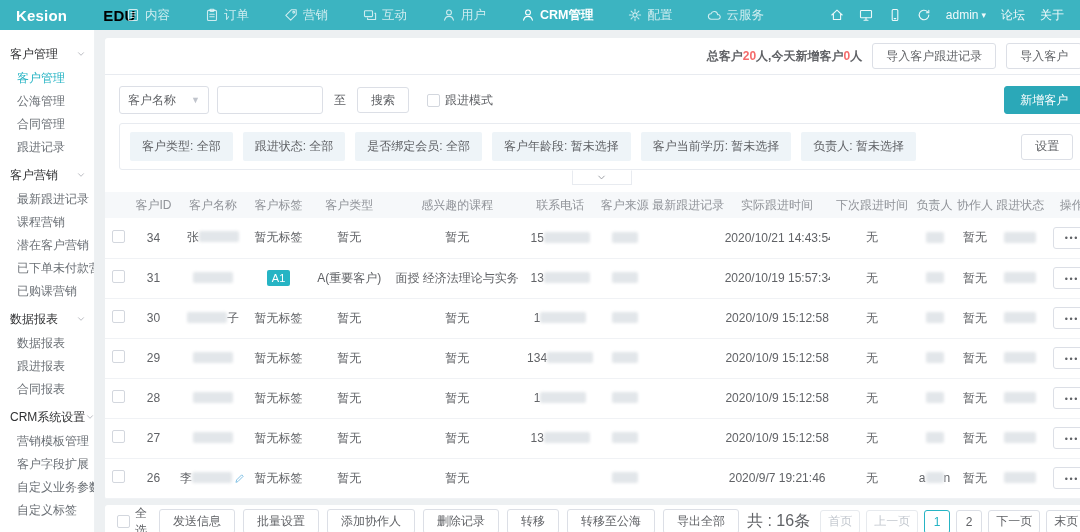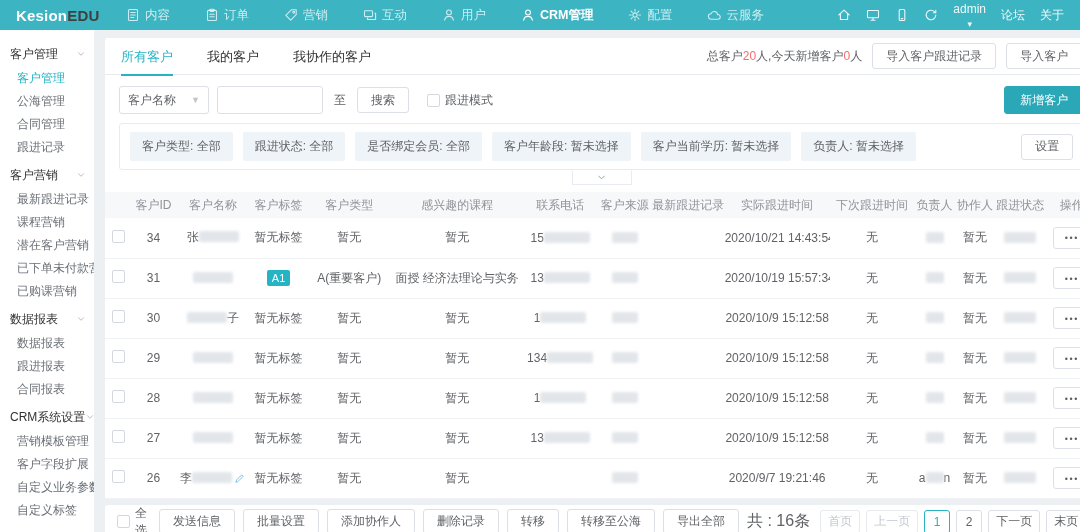--- a/index.html
+++ b/index.html
@@ -3,30 +3,30 @@
 <meta charset="utf-8">
 <style>
   * { margin:0; padding:0; box-sizing:border-box; }
   html,body { width:1080px; height:532px; overflow:hidden; }
   body { font-family:"Liberation Sans","DejaVu Sans",sans-serif; background:#edf0f2; position:relative; }
   svg { display:block; }
 
   
   .navbar { height:30px; background:#3cb4c1; display:flex; align-items:center; padding:0 16px; color:#fff; }
   .logo { font-size:15px; font-weight:bold; width:96px; flex-shrink:0; letter-spacing:.2px; }
-  .logo .edu { color:#404040; }
+  .logo .edu { color:#000000;margin-left:36px; }
   .nav-items { display:flex; gap:35px; margin-left:14px; }
   .nav-item { display:flex; align-items:center; gap:5px; font-size:12.5px; color:rgba(255,255,255,.75); cursor:pointer; white-space:nowrap; }
   .nav-item svg { stroke:rgba(255,255,255,.75); }
   .nav-item.active { color:#fff; font-weight:bold; }
   .nav-item.active svg { stroke:#fff; }
   .nav-right { margin-left:auto; display:flex; align-items:center; gap:15px; font-size:12px; color:rgba(255,255,255,.92); }
   .nav-icon-btn { cursor:pointer; display:flex; }
   .nav-icon-btn svg { stroke:rgba(255,255,255,.9); }
-  .nav-user { cursor:pointer; display:flex; align-items:center; gap:3px;flex-direction:column; }
+  .nav-user { cursor:pointer; display:flex; align-items:center; gap:3px; }
   .nav-user .caret { font-size:9px; }
   .nav-link { cursor:pointer; }
 
   
   .app { display:flex; height:502px; }
   .sidebar { width:95px; background:#fff; flex-shrink:0; padding-top:8px; border-right:1px solid #eef1f3; overflow:hidden; }
   .sb-group { display:flex; align-items:center; justify-content:space-between; height:26px; padding:0 8px 0 10px; font-size:12px; color:#303133; cursor:pointer; margin-top:3px; white-space:nowrap; }
   .sb-group svg { stroke:#a8abb2; flex-shrink:0; }
   .sb-item { height:23px; line-height:23px; padding-left:17px; font-size:12px; color:#6b7076; cursor:pointer; white-space:nowrap; }
   .sb-item.active { color:#26b4c4; }
@@ -34,21 +34,21 @@
   .main { flex:1; padding:8px 18px 0 10px; position:relative; }
   .panel { background:#fff; border-radius:3px; }
 
   
   .tabs-row { display:flex; align-items:center; border-bottom:1px solid #e8ebf0; padding:0 16px; height:37px; }
   .tabs { display:flex; gap:34px; }
   .tab { font-size:13px; color:#303133; height:37px; line-height:37px; position:relative; cursor:pointer; white-space:nowrap; }
   .tab.active { color:#26b4c4; }
   .tab.active:after { content:''; position:absolute; left:0; right:0; bottom:-1px; height:2px; background:#26b4c4; }
   .tabs-right { margin-left:auto; display:flex; align-items:center; gap:10px; font-size:12px; color:#606266; }
-  .stats { white-space:nowrap; }
+  .stats { white-space:nowrap;font-weight:bold; }
   .stats .red { color:#f56c6c; }
 
   .btn { border:1px solid #dcdfe6; background:#fff; color:#606266; font-size:12px; border-radius:3px; height:26px; padding:0 13px; cursor:pointer; font-family:inherit; white-space:nowrap; }
   .btn-primary { background:#2ba8b8; border-color:#2ba8b8; color:#fff; height:28px; padding:0 15px; }
 
   
   .search-row { display:flex; align-items:center; padding:11px 14px 9px; gap:8px; }
   .select { width:90px; height:28px; border:1px solid #dcdfe6; border-radius:3px; display:flex; align-items:center; justify-content:space-between; padding:0 8px; font-size:12px; color:#606266; cursor:pointer; background:#fff; }
   .select .caret { color:#c0c4cc; font-size:9px; }
   .input { width:106px; height:28px; border:1px solid #dcdfe6; border-radius:3px; padding:0 8px; font-size:12px; color:#606266; font-family:inherit; }
@@ -222,25 +222,20 @@
       <div class="sb-item">营销模板管理</div>
       <div class="sb-item">客户字段扩展</div>
       <div class="sb-item">自定义业务参数</div>
       <div class="sb-item">自定义标签</div>
     </aside>
 
   <div class="main">
     <div class="panel">
 
       <div class="tabs-row">
-        <div class="tabs" id="tabs">
-            <div class="tab active">所有客户</div>
-            <div class="tab">我的客户</div>
-            <div class="tab">我协作的客户</div>
-          </div>
         <div class="tabs-right">
           <span class="stats" id="stats"><span>总客户</span><span class="red">20</span><span>人,今天新增客户</span><span class="red">0</span><span>人</span></span>
           <span id="header-buttons" style="display:flex;gap:10px">
               <button class="btn">导入客户跟进记录</button>
               <button class="btn">导入客户</button>
             </span>
         </div>
       </div>
 
       <div class="search-row">

